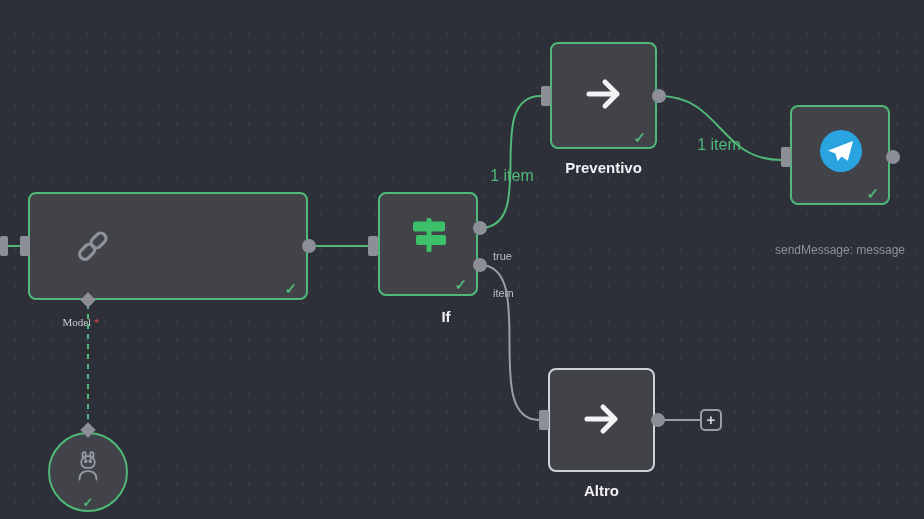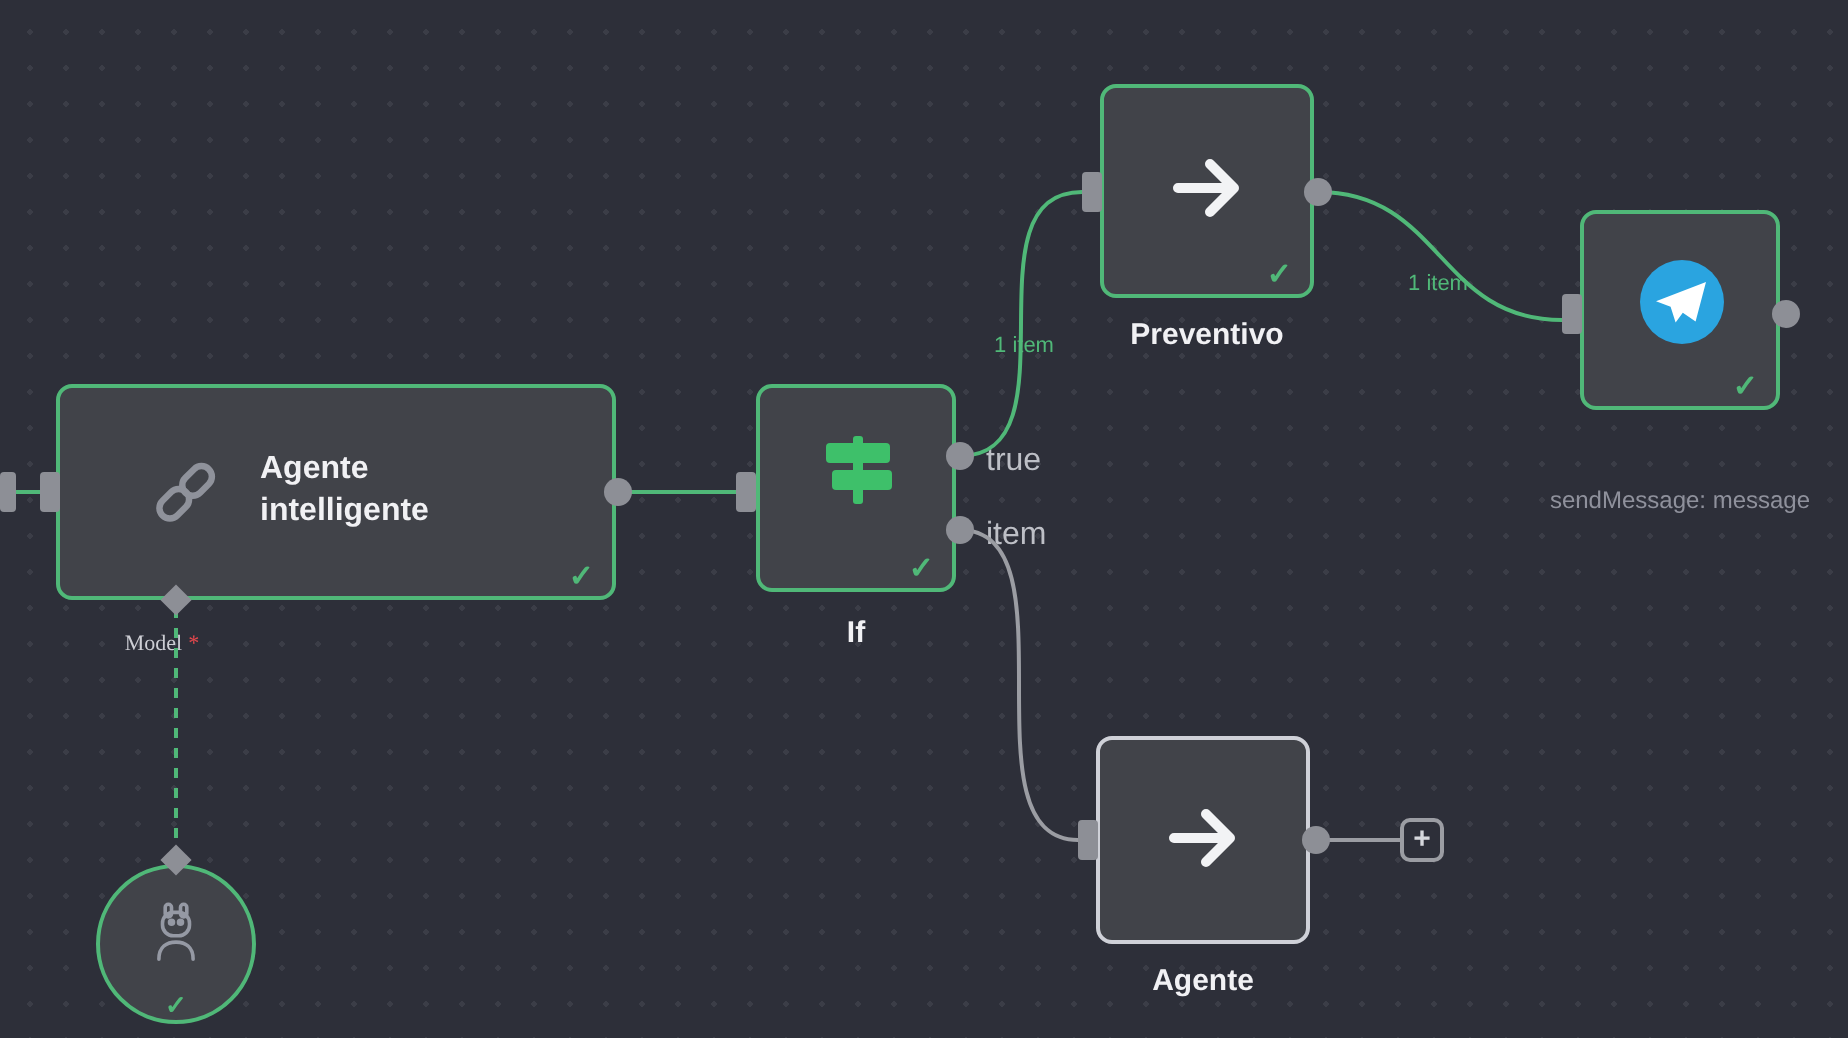--- a/index.html
+++ b/index.html
@@ -41,22 +41,22 @@
         width:125px;font-size:16px;font-weight:bold;color:var(--text);line-height:1.3;}
 
   .node-label{position:absolute;color:var(--text);font-weight:bold;font-size:15px;
         text-align:center;z-index:2;}
   .node-sub{position:absolute;color:var(--muted);font-size:12px;font-weight:normal;
         text-align:center;z-index:2;}
 
   .handle{position:absolute;width:10px;height:20px;background:var(--handle);
         border-radius:2px;z-index:4;}
 
-  .port-label{position:absolute;font-size:16px;color:#bdbfc6;z-index:2;}
-  .edge-label{position:absolute;color:var(--green);font-size:11px;z-index:2;
+  .port-label{position:absolute;font-size:11px;color:#bdbfc6;z-index:2;margin-top:28px;}
+  .edge-label{position:absolute;color:var(--green);font-size:16px;z-index:2;
         transform:translateX(-50%);margin-top:16px;}
 
   .model-label{position:absolute;left:41px;top:316px;width:80px;text-align:center;
         font-size:11px;color:#cdced4;z-index:2;font-family:Liberation Serif, serif;}
   .model-label .req{color:#e5484d;margin-left:3px;}
 
   .llama-node{position:absolute;left:48px;top:432px;width:80px;height:80px;
         border-radius:50%;border:2px solid var(--green);background:var(--node-bg);
         box-sizing:border-box;z-index:2;}
   .llama-node .node-check{right:0;left:0;bottom:1px;text-align:center;font-size:13px;}
@@ -94,21 +94,20 @@
 
   <div class="node" style="left:28px;top:192px;width:280px;height:108px;">
     <span class="node-icon" style="left:44px;top:33px;">
       <svg width="38" height="38" viewBox="0 0 40 40">
         <g transform="rotate(-45 20 20)" fill="none" stroke="#8f929b" stroke-width="3.4">
           <rect x="2.5" y="14.5" width="17.5" height="11" rx="5.5"></rect>
           <rect x="19.5" y="14.5" width="17.5" height="11" rx="5.5"></rect>
         </g>
       </svg>
     </span>
-    <span class="agent-title">Agente intelligente</span>
     <span class="node-check">✓</span>
   </div>
 
   <div class="node" style="left:378px;top:192px;width:100px;height:104px;">
     <span class="node-icon" style="left:29px;top:21px;">
       <svg width="40" height="40" viewBox="0 0 40 40" fill="#3ec06a">
         <rect x="17.5" y="3" width="5" height="34" rx="1.5"></rect>
         <rect x="4" y="6.5" width="32" height="10" rx="2"></rect>
         <rect x="7" y="20" width="30" height="10" rx="2"></rect>
       </svg>
@@ -161,24 +160,24 @@
   <div class="handle" style="left:20px;top:236px;"></div>
   <div class="handle" style="left:368px;top:236px;"></div>
   <div class="handle" style="left:541px;top:86px;"></div>
   <div class="handle" style="left:781px;top:147px;"></div>
   <div class="handle" style="left:539px;top:410px;"></div>
 
   <div class="plus-btn">
     <span>+</span>
   </div>
 
-  <div class="node-label" style="left:378px;top:308px;width:100px;">If</div>
+  <div class="node-label" style="left:396px;top:308px;width:100px;">If</div>
   <div class="node-label" style="left:550px;top:159px;width:107px;">Preventivo</div>
   <div class="node-sub" style="left:760px;top:243px;width:160px;text-align:center;">sendMessage: message</div>
-  <div class="node-label" style="left:548px;top:482px;width:107px;">Agente</div>
+  <div class="node-label" style="left:548px;top:482px;width:107px;">Altro</div>
 
   <div class="port-label" style="left:493px;top:222px;">true</div>
   <div class="port-label" style="left:493px;top:259px;">item</div>
 
   <div class="edge-label" style="left:512px;top:151px;">1 item</div>
   <div class="edge-label" style="left:719px;top:120px;">1 item</div>
 
   <div class="model-label">
     <span>Model</span><span class="req">*</span>
   </div>

